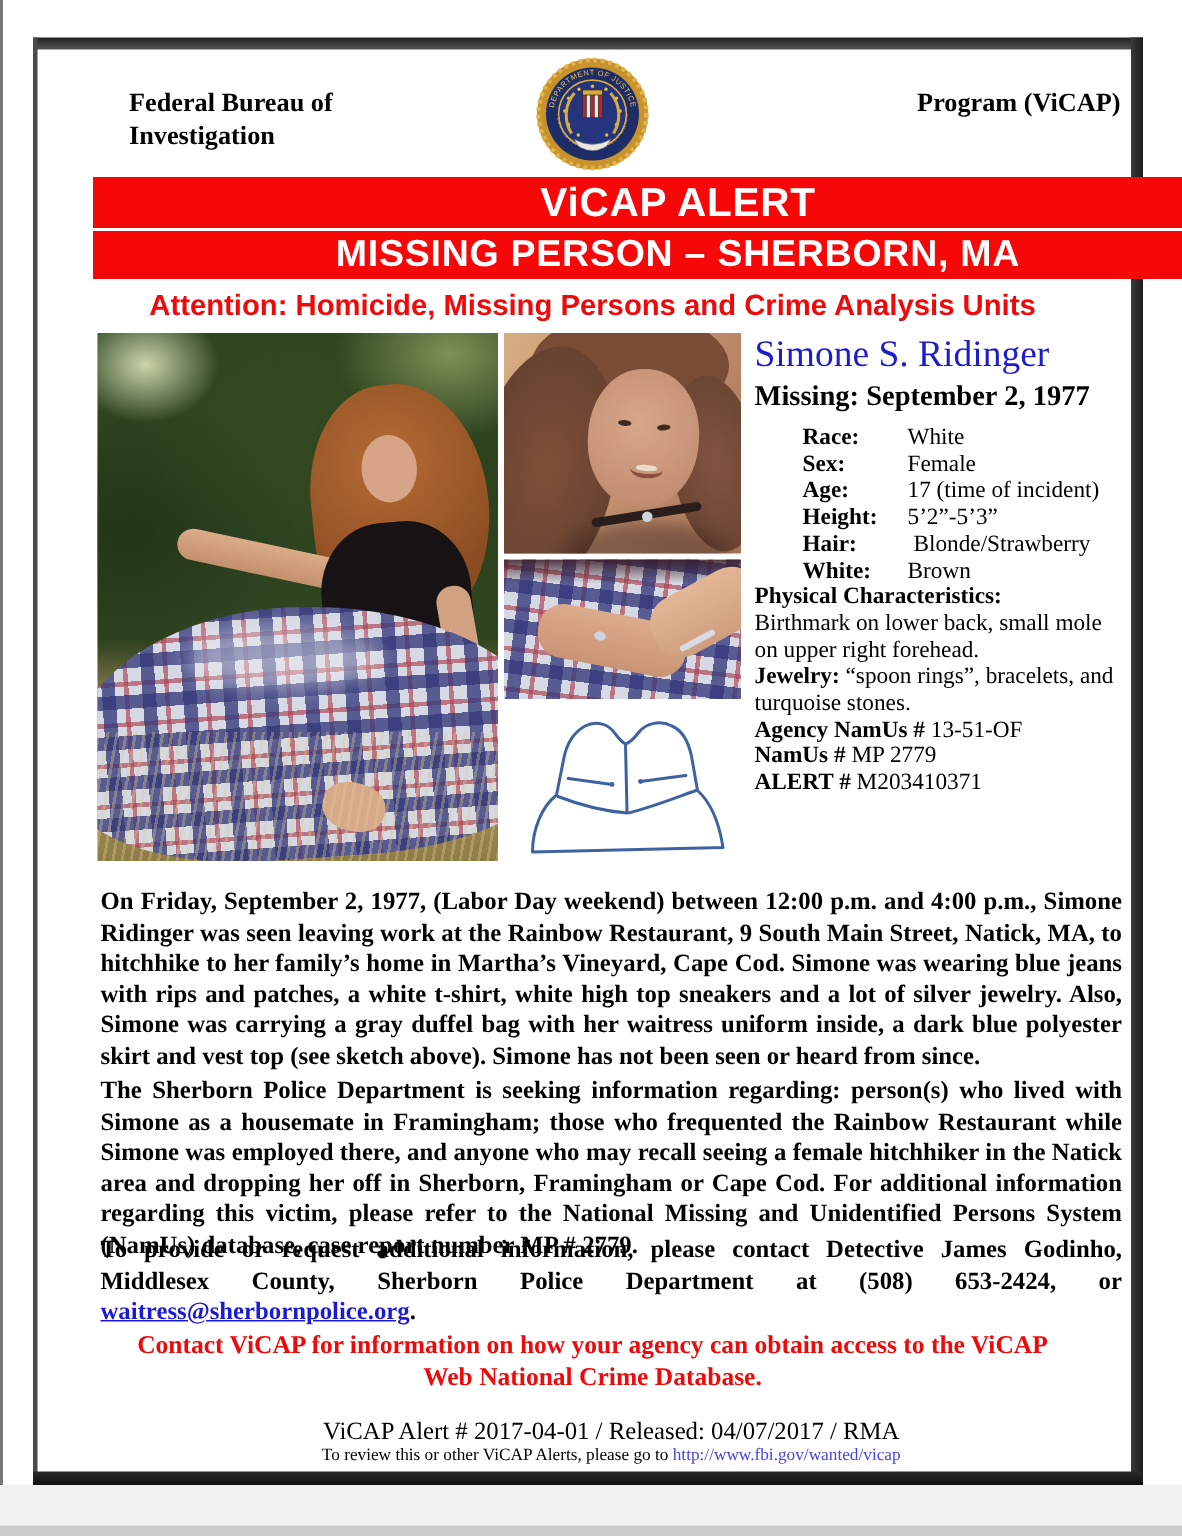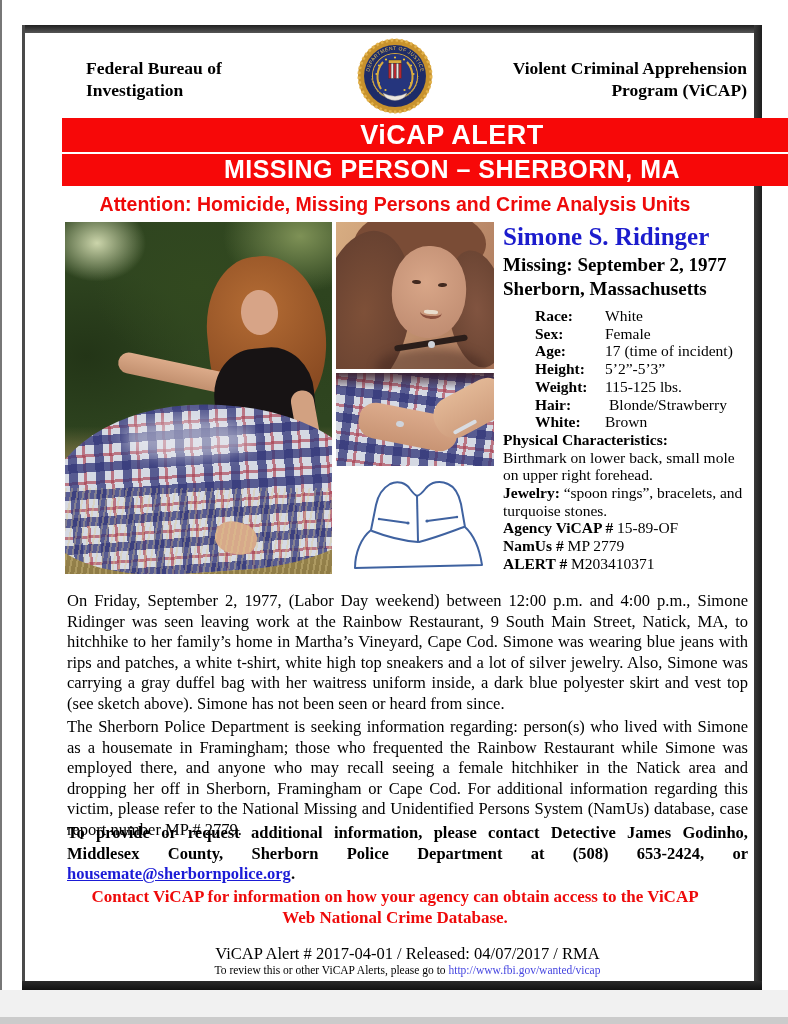--- a/index.html
+++ b/index.html
@@ -83,30 +83,30 @@
   .hands-darktop{position:absolute;left:0;top:0;width:158px;height:16px;background:linear-gradient(rgba(58,28,38,.85),rgba(58,28,38,0));}
   .hand-a{position:absolute;left:22px;top:36px;width:100px;height:36px;background:linear-gradient(#dcab8c,#c89474);border-radius:17px;transform:rotate(11deg);}
   .hand-b{position:absolute;left:96px;top:14px;width:78px;height:42px;background:linear-gradient(#e2b795,#cf9e7e);border-radius:19px;transform:rotate(-28deg);}
   .bracelet{position:absolute;left:116px;top:52px;width:26px;height:4px;background:#d8dce2;border-radius:2px;transform:rotate(-28deg);}
   .ring{position:absolute;left:60px;top:48px;width:8px;height:6px;background:#cfd4dc;border-radius:50%;transform:rotate(11deg);}
 
   .sketch{position:absolute;left:345px;top:468px;width:145px;height:106px;background:#fff;}
 
   
   .details{position:absolute;left:503px;top:223px;width:247px;}
-  .subj-name{font-size:25px;font-weight:bold;color:#1c1ccd;line-height:27px;margin-bottom:3px;}
+  .subj-name{font-size:25px;font-weight:normal;color:#1c1ccd;line-height:27px;margin-bottom:3px;}
   .subj-missing{font-size:19px;font-weight:bold;line-height:24px;}
   .attr-row{display:flex;font-size:15.5px;line-height:17.7px;}
   .attr-label{font-weight:bold;width:70px;flex:none;}
   .detail-line{font-size:15.5px;line-height:17.7px;}
   .detail-line b{font-weight:bold;}
   .attrs{margin-top:6px;margin-left:32px;}
 
   
-  .para{position:absolute;left:67px;width:681px;font-size:16.5px;line-height:20.6px;text-align:justify;}
+  .para{position:absolute;left:67px;width:681px;font-size:16.5px;line-height:20.6px;text-align:justify;font-weight:bold;}
   .para.bold{font-weight:bold;}
   .email-link{color:#1b1bd6;text-decoration:underline;font-weight:bold;cursor:pointer;}
   .notice{position:absolute;left:79px;top:886px;width:632px;text-align:center;color:#ee0a0a;
           font-weight:bold;font-size:17px;line-height:21px;}
   .footer1{position:absolute;left:67px;top:944px;width:681px;text-align:center;font-size:16.5px;}
   .footer2{position:absolute;left:67px;top:964px;width:681px;text-align:center;font-size:11.5px;}
   .url-link{color:#4646e0;cursor:pointer;}
 </style>
 </head>
 <body>
@@ -161,21 +161,20 @@
     <rect x="45.5" y="27.4" width="2.6" height="15" fill="#b5272f"></rect>
     <rect x="48.1" y="27.4" width="2.6" height="15" fill="#ece7e0"></rect>
     <rect x="50.7" y="27.4" width="2.6" height="15" fill="#b5272f"></rect>
     <rect x="53.3" y="27.4" width="2.6" height="15" fill="#ece7e0"></rect>
     <rect x="55.9" y="27.4" width="2.6" height="15" fill="#b5272f"></rect>
   </g>
   <path d="M 40 57 q 12 6.5 24 0 q -2 4.5 -4.5 5.5 q -7.5 3.8 -15 0 q -2.5 -1 -4.5 -5.5 Z" fill="#ece7df" stroke="#8a8a8a" stroke-width="0.4"></path>
 </svg>
 
 <div class="hdr-right">
-  <div>Violent Criminal Apprehension</div>
   <div>Program (ViCAP)</div>
 </div>
 
 <div class="banner">
   <div class="banner-l1">ViCAP ALERT</div>
   <div class="banner-l2">MISSING PERSON – SHERBORN, MA</div>
 </div>
 
 <div class="attention">Attention: Homicide, Missing Persons and Crime Analysis Units</div>
 
@@ -236,64 +235,59 @@
   </g>
   <circle cx="63" cy="55" r="1.6" fill="#3f62a0"></circle>
   <circle cx="82" cy="53" r="1.6" fill="#3f62a0"></circle>
   <circle cx="34" cy="51" r="1.2" fill="#3f62a0"></circle>
   <circle cx="112" cy="49" r="1.2" fill="#3f62a0"></circle>
 </svg>
 
 <div class="details">
   <div class="subj-name">Simone S. Ridinger</div>
   <div class="subj-missing">Missing: September 2, 1977</div>
-  <div class="subj-missing">Sherborn, Massachusetts</div>
   <div class="attrs">
     <div class="attr-row">
         <span class="attr-label">Race:</span>
         <span>White</span>
       </div>
     <div class="attr-row">
         <span class="attr-label">Sex:</span>
         <span>Female</span>
       </div>
     <div class="attr-row">
         <span class="attr-label">Age:</span>
         <span>17 (time of incident)</span>
       </div>
     <div class="attr-row">
         <span class="attr-label">Height:</span>
         <span>5’2”-5’3”</span>
-      </div>
-    <div class="attr-row">
-        <span class="attr-label">Weight:</span>
-        <span>115-125 lbs.</span>
       </div>
     <div class="attr-row">
         <span class="attr-label">Hair:</span>
         <span style="padding-left:4px">Blonde/Strawberry</span>
       </div>
     <div class="attr-row">
         <span class="attr-label">White:</span>
         <span>Brown</span>
       </div>
   </div>
   <div class="detail-line"><b>Physical Characteristics:</b></div>
   <div class="detail-line">Birthmark on lower back, small mole on upper right forehead.</div>
   <div class="detail-line"><b>Jewelry:</b> <span>“spoon rings”, bracelets, and turquoise stones.</span></div>
-  <div class="detail-line"><b>Agency ViCAP #</b> <span>15-89-OF</span></div>
+  <div class="detail-line"><b>Agency NamUs #</b> <span>13-51-OF</span></div>
   <div class="detail-line"><b>NamUs #</b> <span>MP 2779</span></div>
   <div class="detail-line"><b>ALERT #</b> <span>M203410371</span></div>
 </div>
 
 <div class="para" style="top:591px">On Friday, September 2, 1977, (Labor Day weekend) between 12:00 p.m. and 4:00 p.m., Simone Ridinger was seen leaving work at the Rainbow Restaurant, 9 South Main Street, Natick, MA, to hitchhike to her family’s home in Martha’s Vineyard, Cape Cod. Simone was wearing blue jeans with rips and patches, a white t-shirt, white high top sneakers and a lot of silver jewelry. Also, Simone was carrying a gray duffel bag with her waitress uniform inside, a dark blue polyester skirt and vest top (see sketch above). Simone has not been seen or heard from since.</div>
 <div class="para" style="top:717px">The Sherborn Police Department is seeking information regarding: person(s) who lived with Simone as a housemate in Framingham; those who frequented the Rainbow Restaurant while Simone was employed there, and anyone who may recall seeing a female hitchhiker in the Natick area and dropping her off in Sherborn, Framingham or Cape Cod. For additional information regarding this victim, please refer to the National Missing and Unidentified Persons System (NamUs) database, case report number MP # 2779.</div>
 
 <div class="para bold" style="top:823px">
-  <span>To provide or request additional information, please contact Detective James Godinho, Middlesex County, Sherborn Police Department at (508) 653-2424, or </span><a class="email-link">housemate@sherbornpolice.org</a><span>.</span>
+  <span>To provide or request additional information, please contact Detective James Godinho, Middlesex County, Sherborn Police Department at (508) 653-2424, or </span><a class="email-link">waitress@sherbornpolice.org</a><span>.</span>
 </div>
 
 <div class="notice">Contact ViCAP for information on how your agency can obtain access to the ViCAP Web National Crime Database.</div>
 
 <div class="footer1">ViCAP Alert # 2017-04-01 / Released:  04/07/2017 / RMA</div>
 <div class="footer2">
   <span>To review this or other ViCAP Alerts, please go to </span><a class="url-link">http://www.fbi.gov/wanted/vicap</a>
 </div>
 
 </body></html>

